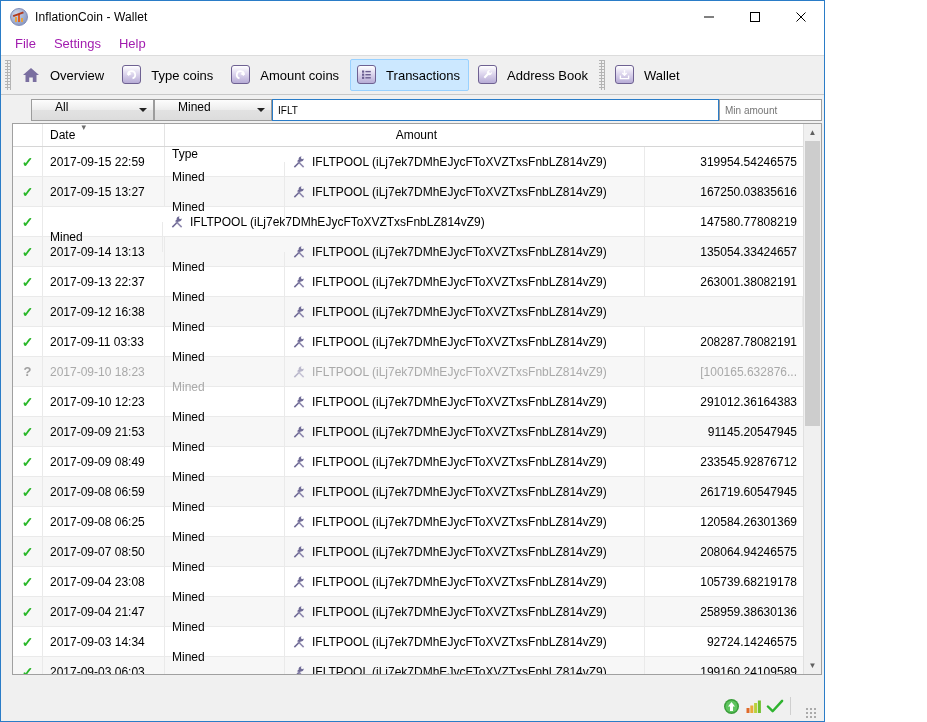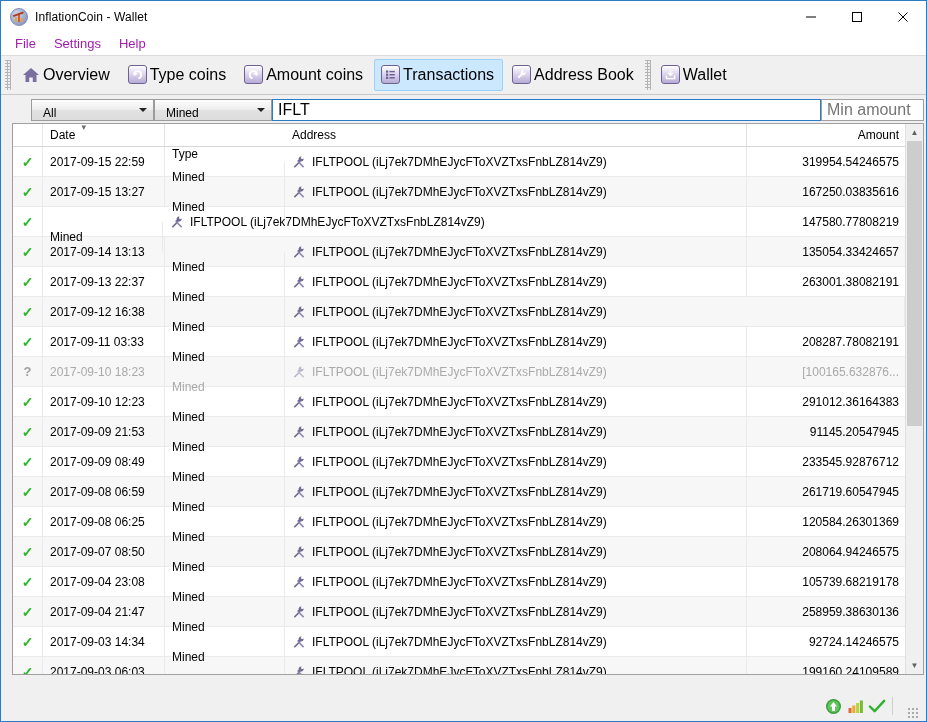--- a/index.html
+++ b/index.html
@@ -8,21 +8,21 @@
     background: #ffffff;
   }
   body {
     font-family: "Liberation Sans", sans-serif;
     font-size: 12px;
     color: #000000;
     -webkit-font-smoothing: none;
   }
   .app-window {
     position: relative;
-    width: 927px;
+    width: 825px;
     height: 722px;
     box-sizing: border-box;
     border: 1px solid #2a7cc7;
     background: #f0f0f0;
     overflow: hidden;
     display: flex;
     flex-direction: column;
   }
 
   
@@ -135,23 +135,23 @@
     border: 1px solid transparent;
     border-radius: 2px;
     cursor: default;
     white-space: nowrap;
   }
   .tb-btn.active {
     background: #cce8ff;
     border: 1px solid #99d1ff;
   }
   .tb-label {
-    font-size: 16px;
+    font-size: 13px;
     color: #000;
-    margin-left: 2px;
+    margin-left: 9px;
   }
   .tb-ico {
     width: 20px; height: 20px;
     flex: none;
     position: relative;
   }
   .ico-box {
     width: 19px; height: 19px;
     box-sizing: border-box;
     border: 1px solid #6e6192;
@@ -174,44 +174,44 @@
     box-sizing: content-box;
   }
   .filter-spacer { width: 30px; flex: none; }
   .combo {
     position: relative;
     height: 22px;
     box-sizing: border-box;
     border: 1px solid #9c9c9c;
     background: linear-gradient(#fdfdfd 0%, #ededed 48%, #e2e2e2 50%, #dcdcdc 100%);
     display: flex;
-    align-items: flex-end;
+    align-items: flex-start;
     font-size: 12px;
     color: #000;
-    padding-left: 11px;
+    padding-left: 23px;
     cursor: default;
     flex: none;
   }
   .combo .arrow-dn {
     position: absolute;
     right: 6px; top: 50%;
     margin-top: -2px;
     width: 0; height: 0;
     border-left: 4px solid transparent;
     border-right: 4px solid transparent;
     border-top: 4px solid #222;
   }
   .combo-all { width: 123px; }
   .combo-type { width: 118px; }
   .txt-input {
     height: 22px;
     box-sizing: border-box;
     border: 1px solid #2a7cc7;
     background: #ffffff;
-    font-size: 16px;
+    font-size: 10px;
     color: #000;
     padding-left: 5px;
     display: flex;
     align-items: center;
     font-family: "Liberation Sans", sans-serif;
   }
   .addr-input { flex: 1 1 auto; }
   .min-input {
     width: 103px;
     flex: none;
@@ -499,23 +499,20 @@
   <div class="table-wrap">
     <div class="table-main">
       <div class="thead">
         <div class="th c-status"></div>
         <div class="th c-date">
           <span class="sort-caret">▾</span>
           <span>Date</span>
         </div>
         <div class="th c-type">
           <span>Type</span>
-        </div>
-        <div class="th c-addr">
-          <span>Address</span>
         </div>
         <div class="th c-amt last">
           <span>Amount</span>
         </div>
       </div>
       <div class="tbody" id="tbody">
           <div class="row">
             <div class="cell c-status">
               <span class="chk">✓</span>
             </div>

